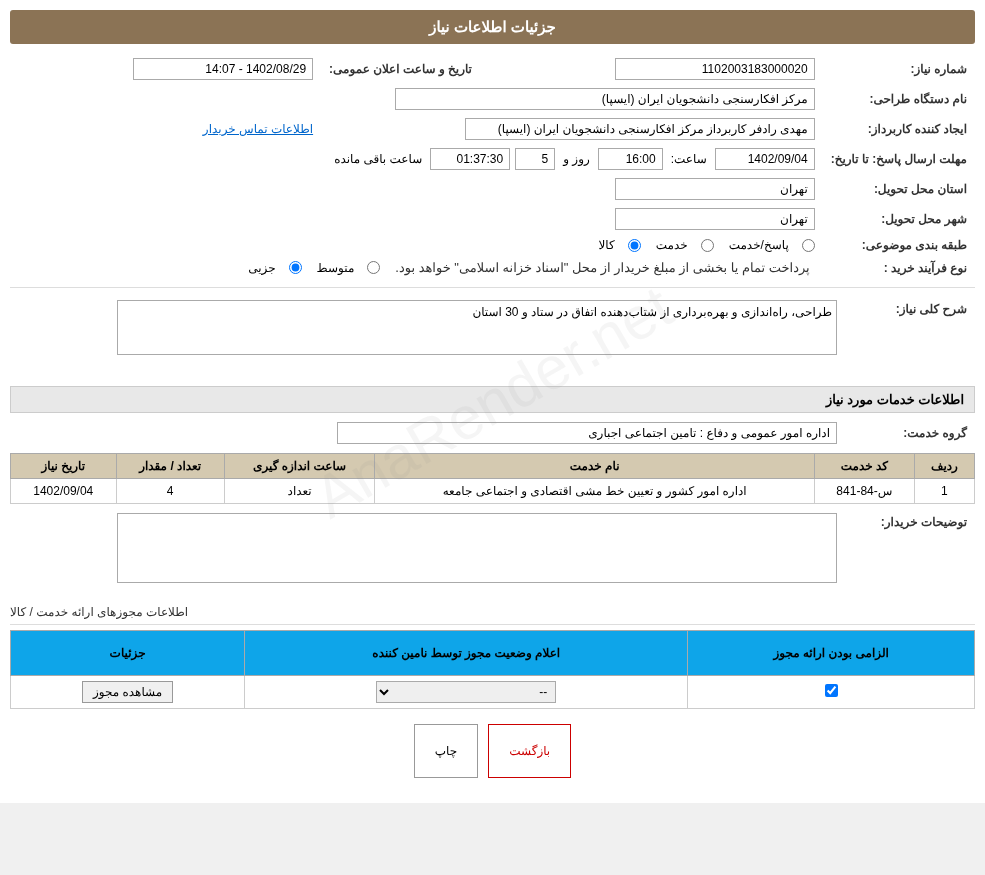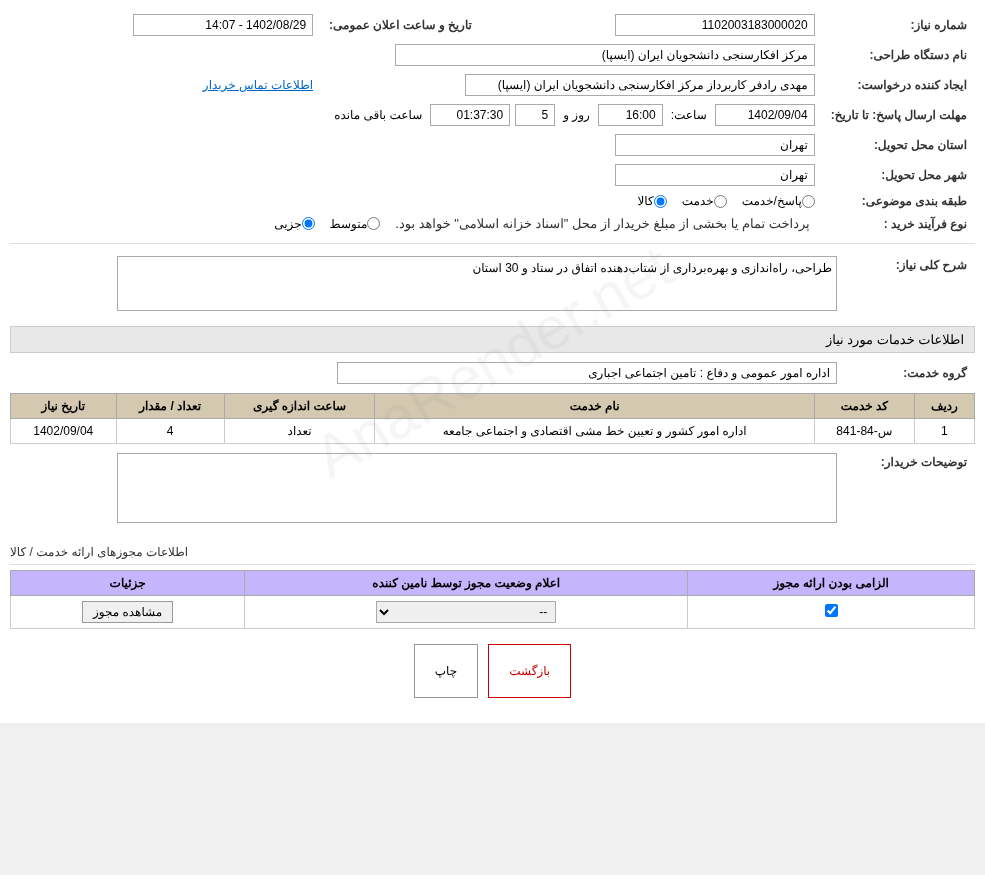--- a/index.html
+++ b/index.html
@@ -22,23 +22,23 @@
       padding: 8px 15px;
       font-size: 15px;
       font-weight: bold;
       margin-bottom: 10px;
       border-radius: 3px;
     }
     .section-title {
       background: #e8e8e8;
       border: 1px solid #ccc;
       padding: 5px 10px;
-      font-weight: normal;
+      font-weight: bold;
       font-size: 13px;
-      margin: 8px 0 5px 0;
+      margin: 24px 0 5px 0;
       text-align: right;
     }
     .info-table {
       width: 100%;
       border-collapse: collapse;
       margin-bottom: 5px;
     }
     .info-table td {
       padding: 4px 8px;
       vertical-align: middle;
@@ -76,21 +76,21 @@
     }
     .radio-group {
       display: flex;
       gap: 15px;
       align-items: center;
       direction: rtl;
     }
     .radio-item {
       display: flex;
       align-items: center;
-      gap: 0;
+      gap: 13px;
     }
     .process-note {
       font-size: 13px;
       color: #333;
       margin-right: 5px;
     }
     .description-box {
       width: 100%;
       border: 1px solid #aaa;
       height: 60px;
@@ -155,23 +155,23 @@
       padding: 5px 0;
       border-bottom: 1px solid #ddd;
       margin-bottom: 5px;
     }
     .license-table {
       width: 100%;
       border-collapse: collapse;
       margin: 5px 0;
     }
     .license-table th {
-      background: #c4b5fd;
-      border: 1px solid #aaa;
-      padding: 5px 8px;
+      background: #0ea5e9;
+      border: 1px solid #aaa;
+      padding: 15px 8px;
       text-align: center;
       font-weight: bold;
       font-size: 12px;
     }
     .license-table td {
       border: 1px solid #ccc;
       padding: 5px 8px;
       text-align: center;
       font-size: 12px;
     }
@@ -223,41 +223,42 @@
       margin-left: 3px;
       margin-right: 3px;
     }
   </style>
 </head>
 <body>
 
 <div class="page-container watermark-container">
   <div class="watermark">AnaRender.net</div>
 
+  <div class="header-bar">جزئیات اطلاعات نیاز</div>
 
   <table class="info-table">
     <tbody>
         <tr>
       <td class="label-cell">شماره نیاز:</td>
       <td class="value-cell">
         <input type="text" class="input-field input-medium" readonly="" style="width: 200px;" value="1102003183000020">
       </td>
       <td class="label-cell">تاریخ و ساعت اعلان عمومی:</td>
       <td class="value-cell">
         <input type="text" class="input-field" readonly="" style="width: 180px;" value="1402/08/29 - 14:07">
       </td>
     </tr>
     <tr>
       <td class="label-cell">نام دستگاه طراحی:</td>
       <td class="value-cell" colspan="3">
         <input type="text" class="input-field" readonly="" style="width: 420px;" value="مرکز افکارسنجی دانشجویان ایران (ایسپا)">
       </td>
     </tr>
     <tr>
-      <td class="label-cell">ایجاد کننده درخواست:</td>
+      <td class="label-cell">ایجاد کننده کاربرداز:</td>
       <td class="value-cell" colspan="2">
         <input type="text" class="input-field" readonly="" style="width: 350px;" value="مهدی رادفر کاربرداز مرکز افکارسنجی دانشجویان ایران (ایسپا)">
       </td>
       <td class="value-cell">
         <span class="link-blue">اطلاعات تماس خریدار</span>
       </td>
     </tr>
     <tr>
       <td class="label-cell">مهلت ارسال پاسخ: تا تاریخ:</td>
       <td class="value-cell" colspan="3">

